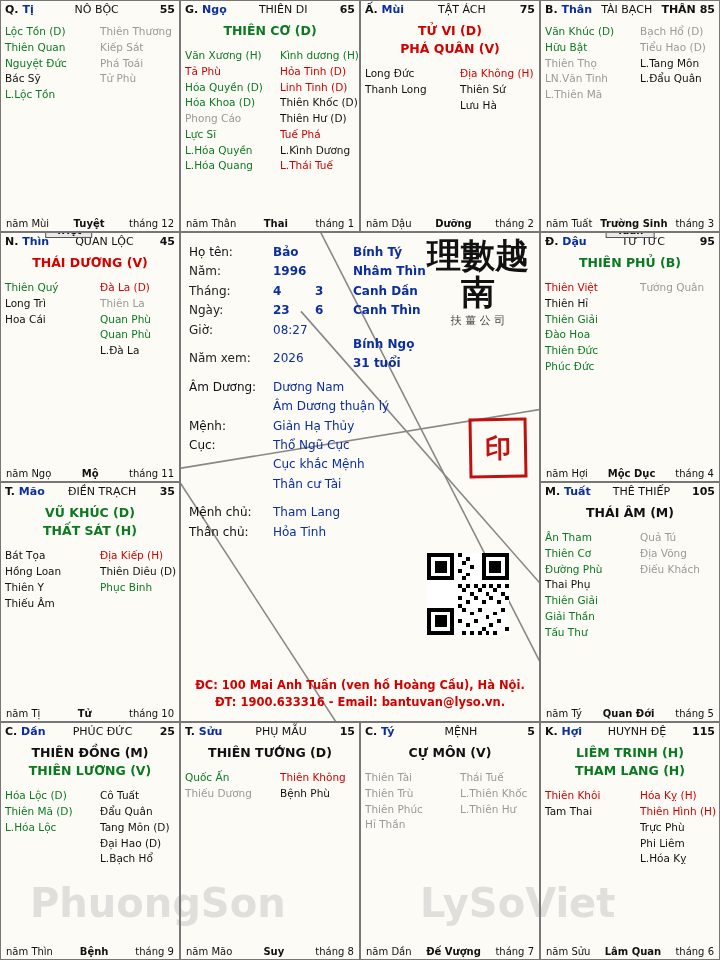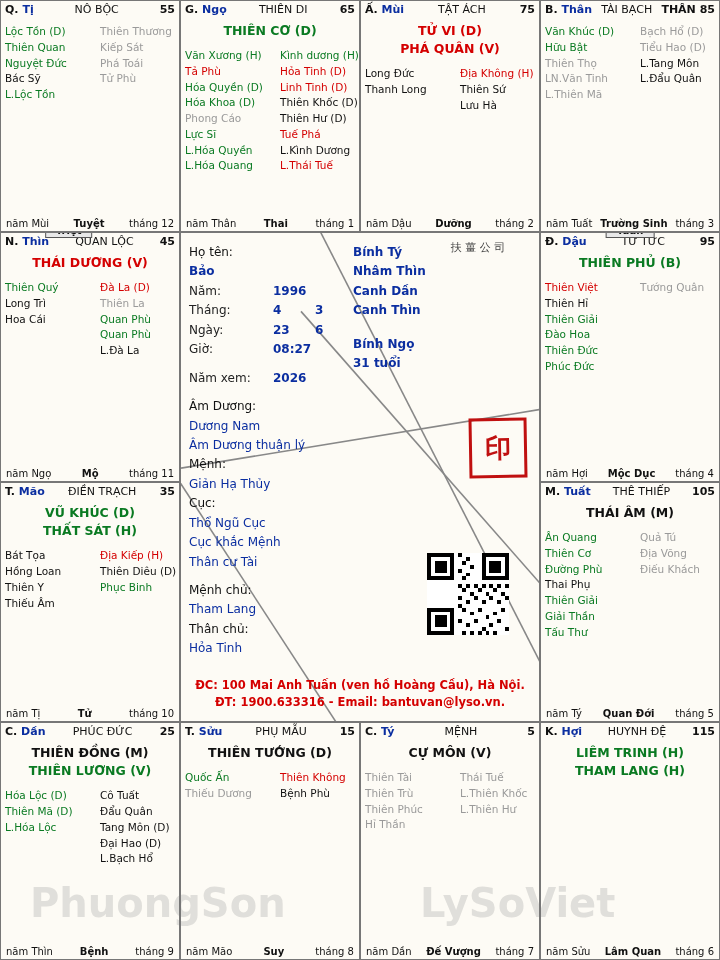--- a/index.html
+++ b/index.html
@@ -53,29 +53,29 @@
   }
   .tag.trieu { left:38%; }
   
   #center {
     position:absolute; left:180px; top:232px; width:360px; height:490px;
     border:1px solid #777;
     background:rgba(255,255,255,0.0);
     overflow:hidden;
   }
   #info { position:absolute; left:8px; top:10px; width:230px; font-size:12px; line-height:1.62; }
-  .row { display:flex;flex-direction:column; }
+  .row { display:flex; }
   .lbl { width:84px; color:#111; }
   .val { color:#0b2ea0; font-weight:bold; }
   .val2 { color:#0b2ea0; }
   .dt { display:flex; }
   .dt .l { width:84px; }
   .dt .n { width:42px; color:#0b2ea0; font-weight:bold; }
   .dt .n2 { width:36px; color:#0b2ea0; font-weight:bold; }
-  .dt .p { color:#0b2ea0; font-weight:bold; }
+  .dt .p { color:#0b2ea0; font-weight:normal; }
   .gap { height:9px; }
   #pillars { position:absolute; left:172px; top:10px; font-size:12px; line-height:1.62; color:#0b2ea0; font-weight:bold; }
   #calli {
     position:absolute; right:6px; top:4px; width:110px; text-align:center;
     font-family:"DejaVu Serif", serif; color:#111;
   }
   #calli .big { font-size:34px; line-height:1.08; font-weight:bold; }
   #calli .small { font-size:11px; color:#444; margin-top:4px; line-height:1.2; }
   #seal {
     position:absolute; right:12px; top:185px; width:58px; height:60px;
@@ -326,21 +326,21 @@
     <div class="hdr">
       <span class="branch"><span class="b1">M.</span> <span>Tuất</span></span>
       <span class="palace">THÊ THIẾP</span>
       <span class="num">105</span>
     </div>
     <div class="stars-main">
       <div class="s-black">THÁI ÂM (M)</div>
     </div>
     <div class="cols">
       <div class="col">
-        <div class="s-green">Ân Quang</div>
+        <div class="s-green">Ân Tham</div>
         <div class="s-green">Thiên Cơ</div>
         <div class="s-green">Đường Phù</div>
         <div class="s-black">Thai Phụ</div>
         <div class="s-green">Thiên Giải</div>
         <div class="s-green">Giải Thần</div>
         <div class="s-green">Tấu Thư</div>
       </div>
       <div class="col">
         <div class="s-grey">Quả Tú</div>
         <div class="s-grey">Địa Võng</div>
@@ -442,20 +442,33 @@
 
   <div class="cell">
     <div class="hdr">
       <span class="branch"><span class="b1">K.</span> <span>Hợi</span></span>
       <span class="palace">HUYNH ĐỆ</span>
       <span class="num">115</span>
     </div>
     <div class="stars-main">
       <div class="s-green">LIÊM TRINH (H)</div>
       <div class="s-green">THAM LANG (H)</div>
+    </div>
+    <div class="cols">
+      <div class="col">
+        <div class="s-red">Thiên Khôi</div>
+        <div class="s-black">Tam Thai</div>
+      </div>
+      <div class="col">
+        <div class="s-red">Hóa Kỵ (H)</div>
+        <div class="s-red">Thiên Hình (H)</div>
+        <div class="s-black">Trực Phù</div>
+        <div class="s-black">Phi Liêm</div>
+        <div class="s-black">L.Hóa Kỵ</div>
+      </div>
     </div>
     <div class="footer">
       <span class="side">năm Sửu</span>
       <span class="mid">Lâm Quan</span>
       <span class="side">tháng 6</span>
     </div>
   </div>
 </div>
 
 <div id="center">
@@ -536,20 +549,21 @@
     <div>Bính Tý</div>
     <div>Nhâm Thìn</div>
     <div>Canh Dần</div>
     <div>Canh Thìn</div>
     <div style="height:14px"></div>
     <div>Bính Ngọ</div>
     <div>31 tuổi</div>
   </div>
 
   <div id="calli">
+    <div class="big">理數越南</div>
     <div class="small">扶 薑 公 司</div>
   </div>
 
   <div id="seal">印</div>
 
   <svg id="qr" viewBox="0 0 21 21" shape-rendering="crispEdges">
     <rect width="21" height="21" fill="#fff"></rect>
     <g fill="#000">
       <rect x="0" y="0" width="7" height="1"></rect>
         <rect x="0" y="6" width="7" height="1"></rect>

